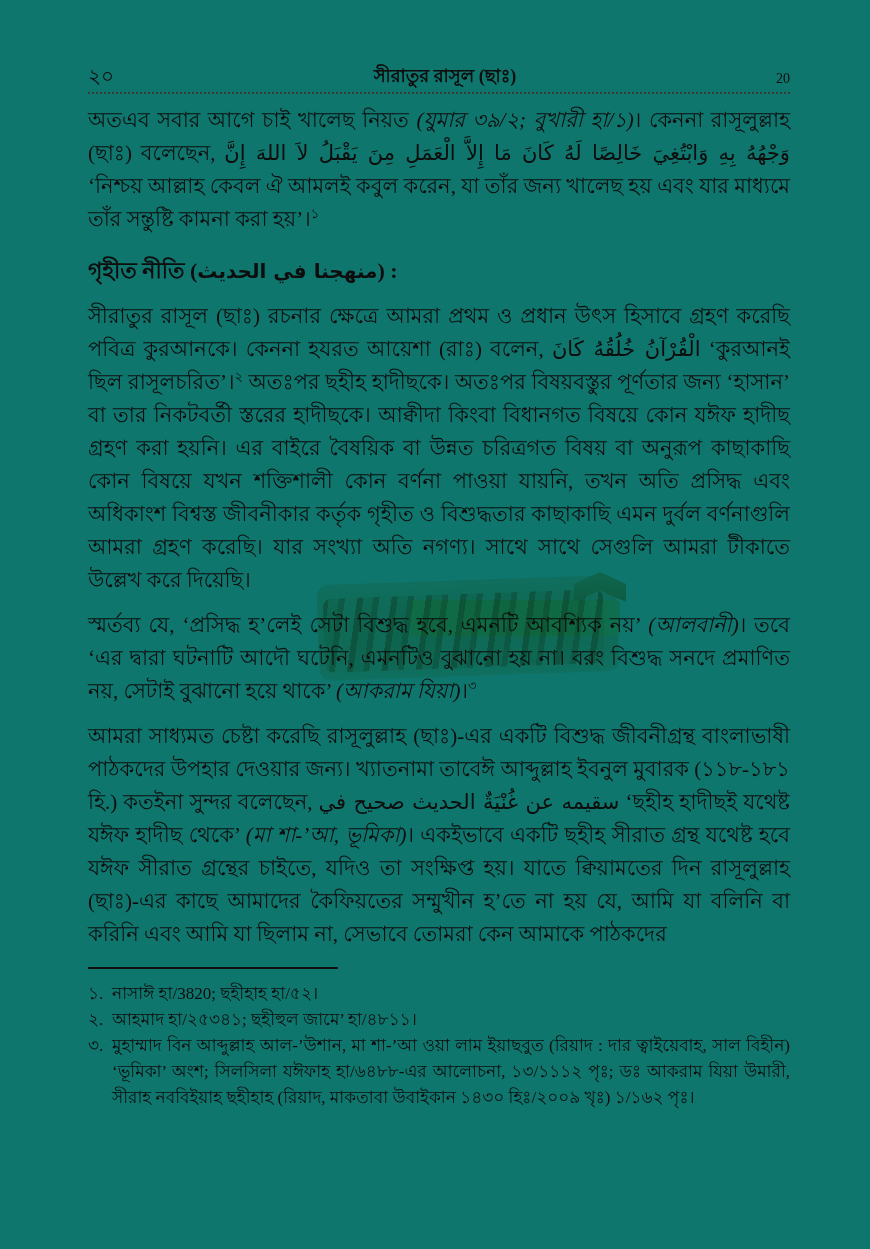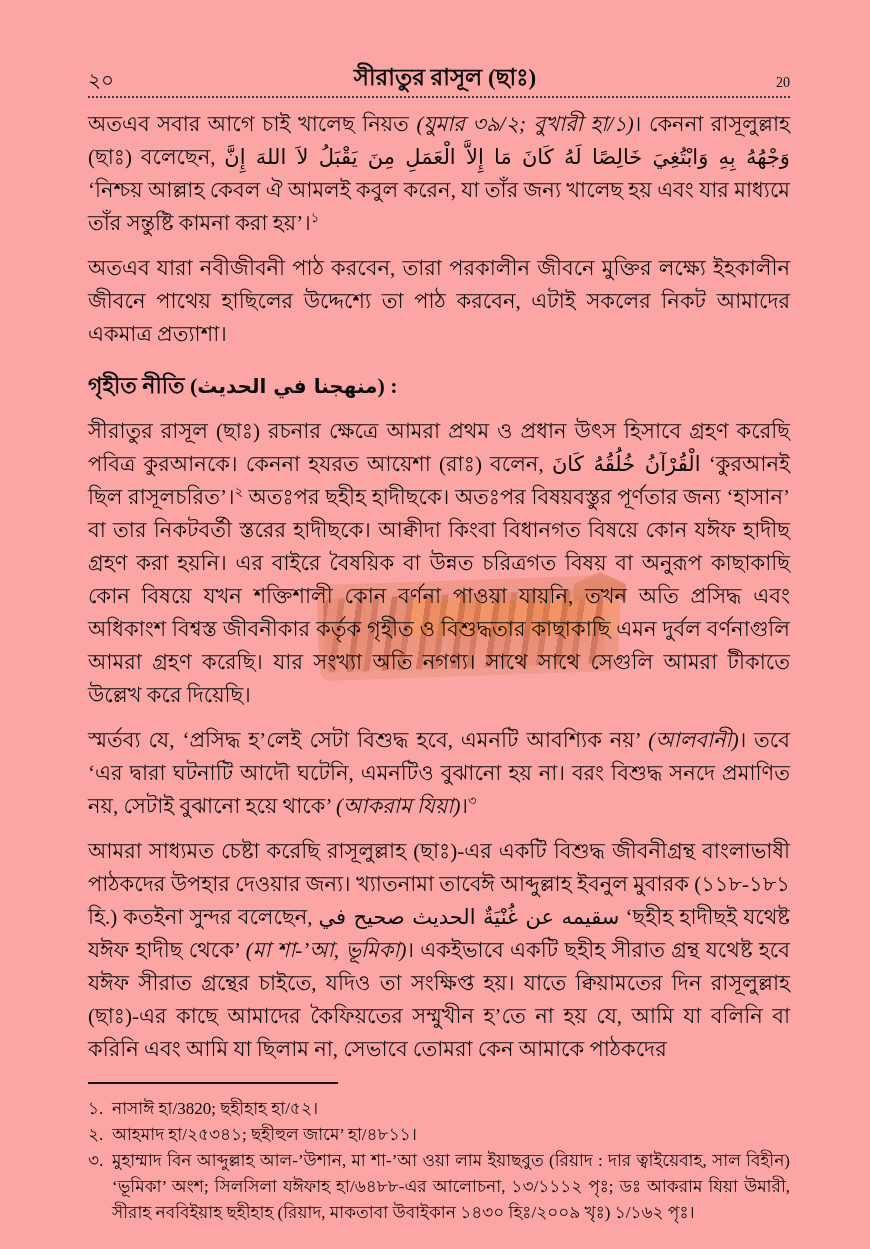--- a/index.html
+++ b/index.html
@@ -1,32 +1,32 @@
 <!DOCTYPE html>
 <html lang="bn"><head>
 <meta charset="utf-8">
 <style>
   html,body{margin:0;padding:0;background:#777;}
   .page{
     position:relative;
     width:870px;height:1249px;
     margin:0 auto;
-    background:#fca5a5;
+    background:#0f766e;
     box-sizing:border-box;
     padding:64px 80px 0 88px;
     font-family:"Liberation Serif","DejaVu Serif",serif;
     color:#0d0d0d;
     overflow:hidden;
   }
   .running-head{
     display:flex;align-items:flex-end;justify-content:space-between;
     font-size:20px;line-height:1.2;
   }
   .running-head .pg-bn{font-size:20px;}
-  .running-head .book-title{font-weight:bold;font-size:23px;}
+  .running-head .book-title{font-weight:bold;font-size:18px;}
   .running-head .pg-en{font-family:"Liberation Serif",serif;font-size:14px;}
   .dotted-rule{
     border:none;border-bottom:2px dotted #3a3a3a;
     height:0;margin:4px 0 10px 0;
   }
   .body-text p{
     margin:0 0 12px 0;
     font-size:21px;line-height:33px;
     text-align:justify;
   }
@@ -106,21 +106,20 @@
   <div class="running-head">
     <span class="pg-bn">২০</span>
     <span class="book-title">সীরাতুর রাসূল (ছাঃ)</span>
     <span class="pg-en">20</span>
   </div>
 
   <hr class="dotted-rule">
 
   <div class="body-text">
     <p><span class="seg normal">অতএব সবার আগে চাই খালেছ নিয়ত </span><span class="seg italic">(যুমার ৩৯/২; বুখারী হা/১)</span><span class="seg normal">। কেননা রাসূলুল্লাহ (ছাঃ) বলেছেন, </span><span class="seg arabic" dir="ltr"><bdi dir="rtl">إِنَّ</bdi> <bdi dir="rtl">اللهَ</bdi> <bdi dir="rtl">لاَ</bdi> <bdi dir="rtl">يَقْبَلُ</bdi> <bdi dir="rtl">مِنَ</bdi> <bdi dir="rtl">الْعَمَلِ</bdi> <bdi dir="rtl">إِلاَّ</bdi> <bdi dir="rtl">مَا</bdi> <bdi dir="rtl">كَانَ</bdi> <bdi dir="rtl">لَهُ</bdi> <bdi dir="rtl">خَالِصًا</bdi> <bdi dir="rtl">وَابْتُغِيَ</bdi> <bdi dir="rtl">بِهِ</bdi> <bdi dir="rtl">وَجْهُهُ</bdi></span><span class="seg normal"> ‘নিশ্চয় আল্লাহ কেবল ঐ আমলই কবুল করেন, যা তাঁর জন্য খালেছ হয় এবং যার মাধ্যমে তাঁর সন্তুষ্টি কামনা করা হয়’।</span><span class="seg sup">১</span></p>
-    <p><span class="seg normal">অতএব যারা নবীজীবনী পাঠ করবেন, তারা পরকালীন জীবনে মুক্তির লক্ষ্যে ইহকালীন জীবনে পাথেয় হাছিলের উদ্দেশ্যে তা পাঠ করবেন, এটাই সকলের নিকট আমাদের একমাত্র প্রত্যাশা।</span></p>
 
     <div class="section-heading"><span class="seg normal">গৃহীত নীতি </span><span class="seg normal">(</span><span class="seg arabic-bold" dir="ltr"><bdi dir="rtl">الحديث</bdi> <bdi dir="rtl">في</bdi> <bdi dir="rtl">منهجنا</bdi></span><span class="seg normal">) :</span></div>
 
     <p><span class="seg normal">সীরাতুর রাসূল (ছাঃ) রচনার ক্ষেত্রে আমরা প্রথম ও প্রধান উৎস হিসাবে গ্রহণ করেছি পবিত্র কুরআনকে। কেননা হযরত আয়েশা (রাঃ) বলেন, </span><span class="seg arabic" dir="ltr"><bdi dir="rtl">كَانَ</bdi> <bdi dir="rtl">خُلُقُهُ</bdi> <bdi dir="rtl">الْقُرْآنُ</bdi></span><span class="seg normal"> ‘কুরআনই ছিল রাসূলচরিত’।</span><span class="seg sup">২</span><span class="seg normal"> অতঃপর ছহীহ হাদীছকে। অতঃপর বিষয়বস্তুর পূর্ণতার জন্য ‘হাসান’ বা তার নিকটবর্তী স্তরের হাদীছকে। আক্বীদা কিংবা বিধানগত বিষয়ে কোন যঈফ হাদীছ গ্রহণ করা হয়নি। এর বাইরে বৈষয়িক বা উন্নত চরিত্রগত বিষয় বা অনুরূপ কাছাকাছি কোন বিষয়ে যখন শক্তিশালী কোন বর্ণনা পাওয়া যায়নি, তখন অতি প্রসিদ্ধ এবং অধিকাংশ বিশ্বস্ত জীবনীকার কর্তৃক গৃহীত ও বিশুদ্ধতার কাছাকাছি এমন দুর্বল বর্ণনাগুলি আমরা গ্রহণ করেছি। যার সংখ্যা অতি নগণ্য। সাথে সাথে সেগুলি আমরা টীকাতে উল্লেখ করে দিয়েছি।</span></p>
     <p><span class="seg normal">স্মর্তব্য যে, ‘প্রসিদ্ধ হ’লেই সেটা বিশুদ্ধ হবে, এমনটি আবশ্যিক নয়’ </span><span class="seg italic">(আলবানী)</span><span class="seg normal">। তবে ‘এর দ্বারা ঘটনাটি আদৌ ঘটেনি, এমনটিও বুঝানো হয় না। বরং বিশুদ্ধ সনদে প্রমাণিত নয়, সেটাই বুঝানো হয়ে থাকে’ </span><span class="seg italic">(আকরাম যিয়া)</span><span class="seg normal">।</span><span class="seg sup">৩</span></p>
     <p><span class="seg normal">আমরা সাধ্যমত চেষ্টা করেছি রাসূলুল্লাহ (ছাঃ)-এর একটি বিশুদ্ধ জীবনীগ্রন্থ বাংলাভাষী পাঠকদের উপহার দেওয়ার জন্য। খ্যাতনামা তাবেঈ আব্দুল্লাহ ইবনুল মুবারক (১১৮-১৮১ হি.) কতইনা সুন্দর বলেছেন, </span><span class="seg arabic" dir="ltr"><bdi dir="rtl">في</bdi> <bdi dir="rtl">صحيح</bdi> <bdi dir="rtl">الحديث</bdi> <bdi dir="rtl">غُنْيَةٌ</bdi> <bdi dir="rtl">عن</bdi> <bdi dir="rtl">سقيمه</bdi></span><span class="seg normal"> ‘ছহীহ হাদীছই যথেষ্ট যঈফ হাদীছ থেকে’ </span><span class="seg italic">(মা শা-’আ, ভূমিকা)</span><span class="seg normal">। একইভাবে একটি ছহীহ সীরাত গ্রন্থ যথেষ্ট হবে যঈফ সীরাত গ্রন্থের চাইতে, যদিও তা সংক্ষিপ্ত হয়। যাতে ক্বিয়ামতের দিন রাসূলুল্লাহ (ছাঃ)-এর কাছে আমাদের কৈফিয়তের সম্মুখীন হ’তে না হয় যে, আমি যা বলিনি বা করিনি এবং আমি যা ছিলাম না, সেভাবে তোমরা কেন আমাকে পাঠকদের</span></p>
   </div>
 
   <div class="footnote-block">
     <hr class="footnote-rule">

